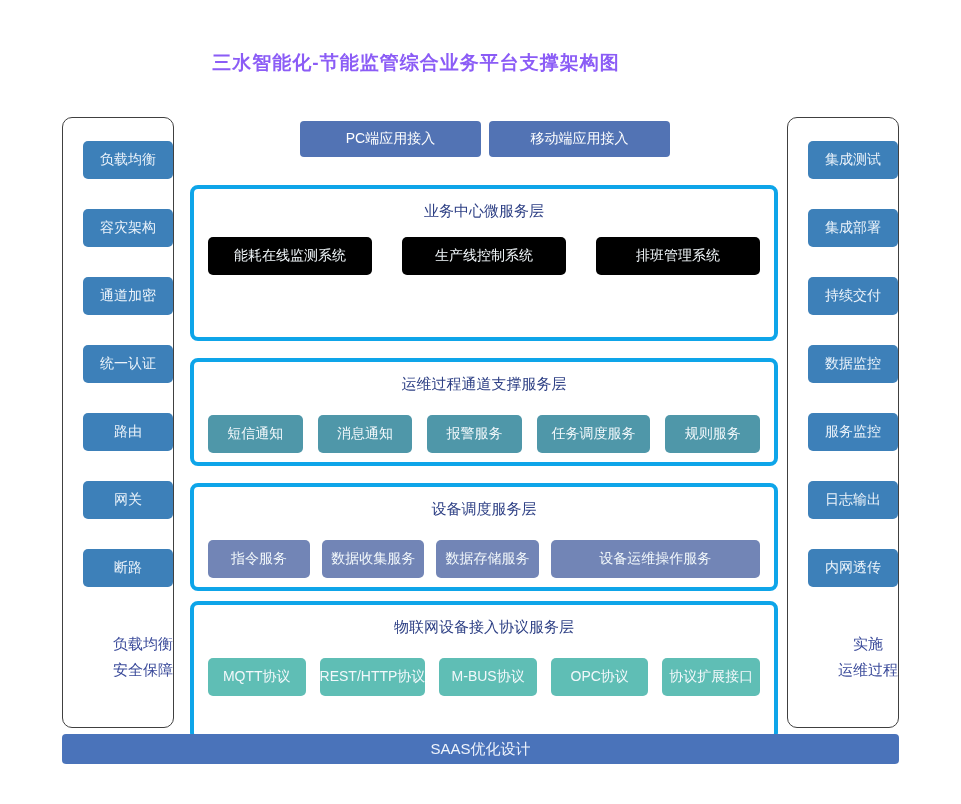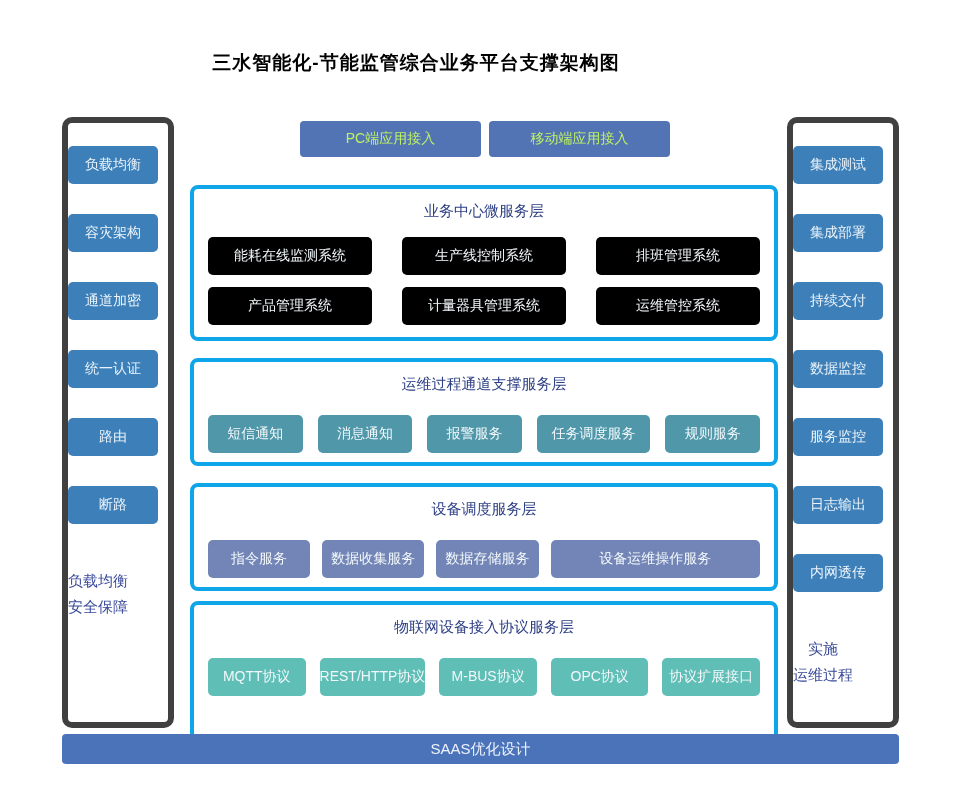--- a/index.html
+++ b/index.html
@@ -4,28 +4,28 @@
 <style>
   html,body{margin:0;padding:0;}
   body{
     width:961px;height:804px;position:relative;
     background:#ffffff;
     font-family:"Liberation Sans","DejaVu Sans",sans-serif;
     overflow:hidden;
   }
   .page-title{
     position:absolute;top:50px;left:0;width:832px;
-    text-align:center;font-size:19px;font-weight:bold;color:#000000;
+    text-align:center;font-size:19px;font-weight:bold;color:#8b5cf6;
     letter-spacing:1px;
   }
   
   .side-panel{
     position:absolute;top:117px;width:112px;height:611px;
-    border:6px solid #404040;border-radius:10px;background:#fff;
-    display:flex;flex-direction:column;align-items:flex-start;
+    border:1px solid #404040;border-radius:10px;background:#fff;
+    display:flex;flex-direction:column;align-items:flex-end;
     padding-top:23px;box-sizing:border-box;
   }
   .side-panel.left{left:62px;}
   .side-panel.right{left:787px;}
   .side-btn{
     width:90px;height:38px;border-radius:5px;
     background:#3d80b9;
     color:#eaf2fa;font-size:14px;
     display:flex;align-items:center;justify-content:center;
     margin-bottom:30px;flex:none;
@@ -35,21 +35,21 @@
     font-size:15px;line-height:26px;
   }
   
   .main-col{position:absolute;left:190px;top:117px;width:590px;height:611px;}
   .access-row{
     position:absolute;top:4px;left:0;width:590px;
     display:flex;justify-content:center;gap:8px;
   }
   .access-btn{
     width:181px;height:36px;border-radius:4px;background:#5273b4;
-    color:#bef264;font-size:14px;
+    color:#ffffff;font-size:14px;
     display:flex;align-items:center;justify-content:center;
   }
   .section{
     position:absolute;left:0;width:588px;box-sizing:border-box;
     border:4px solid #0ea5e9;border-radius:8px;background:#fff;
     padding:12px 14px 0 14px;
   }
   .sec1{top:68px;height:156px;}
   .sec2{top:241px;height:108px;}
   .sec3{top:366px;height:108px;}
@@ -86,20 +86,21 @@
 <body>
 
 <div class="page-title">三水智能化-节能监管综合业务平台支撑架构图</div>
 
 <div class="side-panel left">
   <div class="side-btn">负载均衡</div>
   <div class="side-btn">容灾架构</div>
   <div class="side-btn">通道加密</div>
   <div class="side-btn">统一认证</div>
   <div class="side-btn">路由</div>
+  <div class="side-btn">网关</div>
   <div class="side-btn">断路</div>
   <div class="side-caption">
     <div>负载均衡</div>
     <div>安全保障</div>
   </div>
 </div>
 
 <div class="side-panel right">
   <div class="side-btn">集成测试</div>
   <div class="side-btn">集成部署</div>
@@ -120,25 +121,20 @@
     <div class="access-btn">PC端应用接入</div>
     <div class="access-btn">移动端应用接入</div>
   </div>
 
   <div class="section sec1">
     <div class="sec-title">业务中心微服务层</div>
     <div class="btn-row first">
       <div class="cell c-business">能耗在线监测系统</div>
       <div class="cell c-business">生产线控制系统</div>
       <div class="cell c-business">排班管理系统</div>
-    </div>
-    <div class="btn-row second">
-      <div class="cell c-business">产品管理系统</div>
-      <div class="cell c-business">计量器具管理系统</div>
-      <div class="cell c-business">运维管控系统</div>
     </div>
   </div>
 
   <div class="section sec2">
     <div class="sec-title">运维过程通道支撑服务层</div>
     <div class="btn-row">
       <div class="cell c-channel">短信通知</div>
       <div class="cell c-channel">消息通知</div>
       <div class="cell c-channel">报警服务</div>
       <div class="cell c-channel w-wide">任务调度服务</div>

